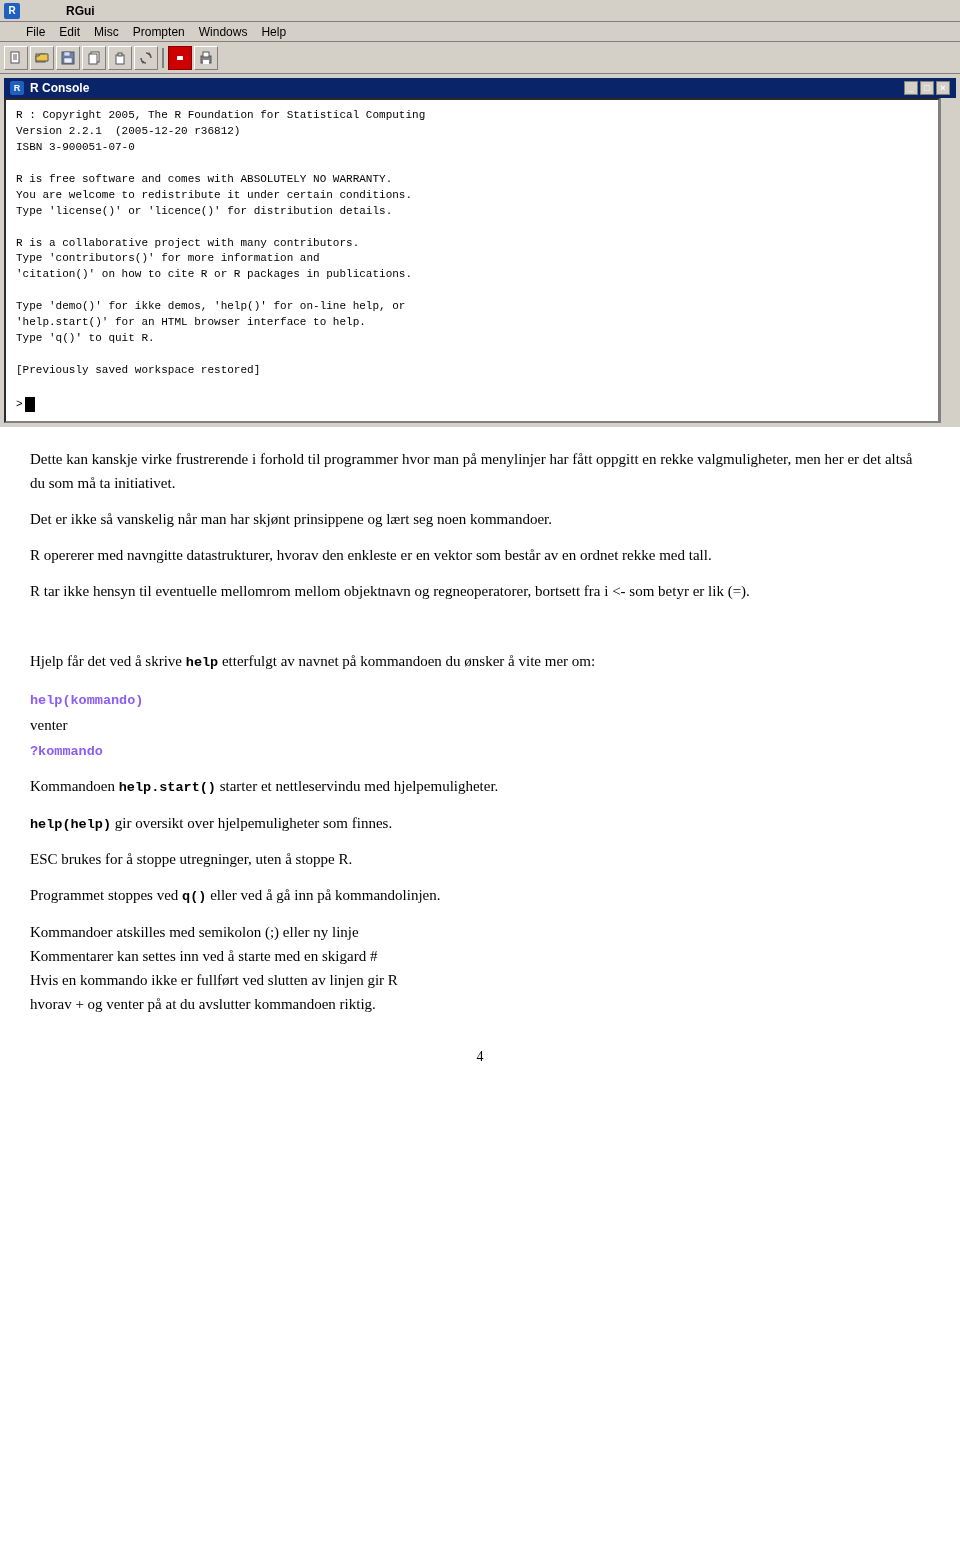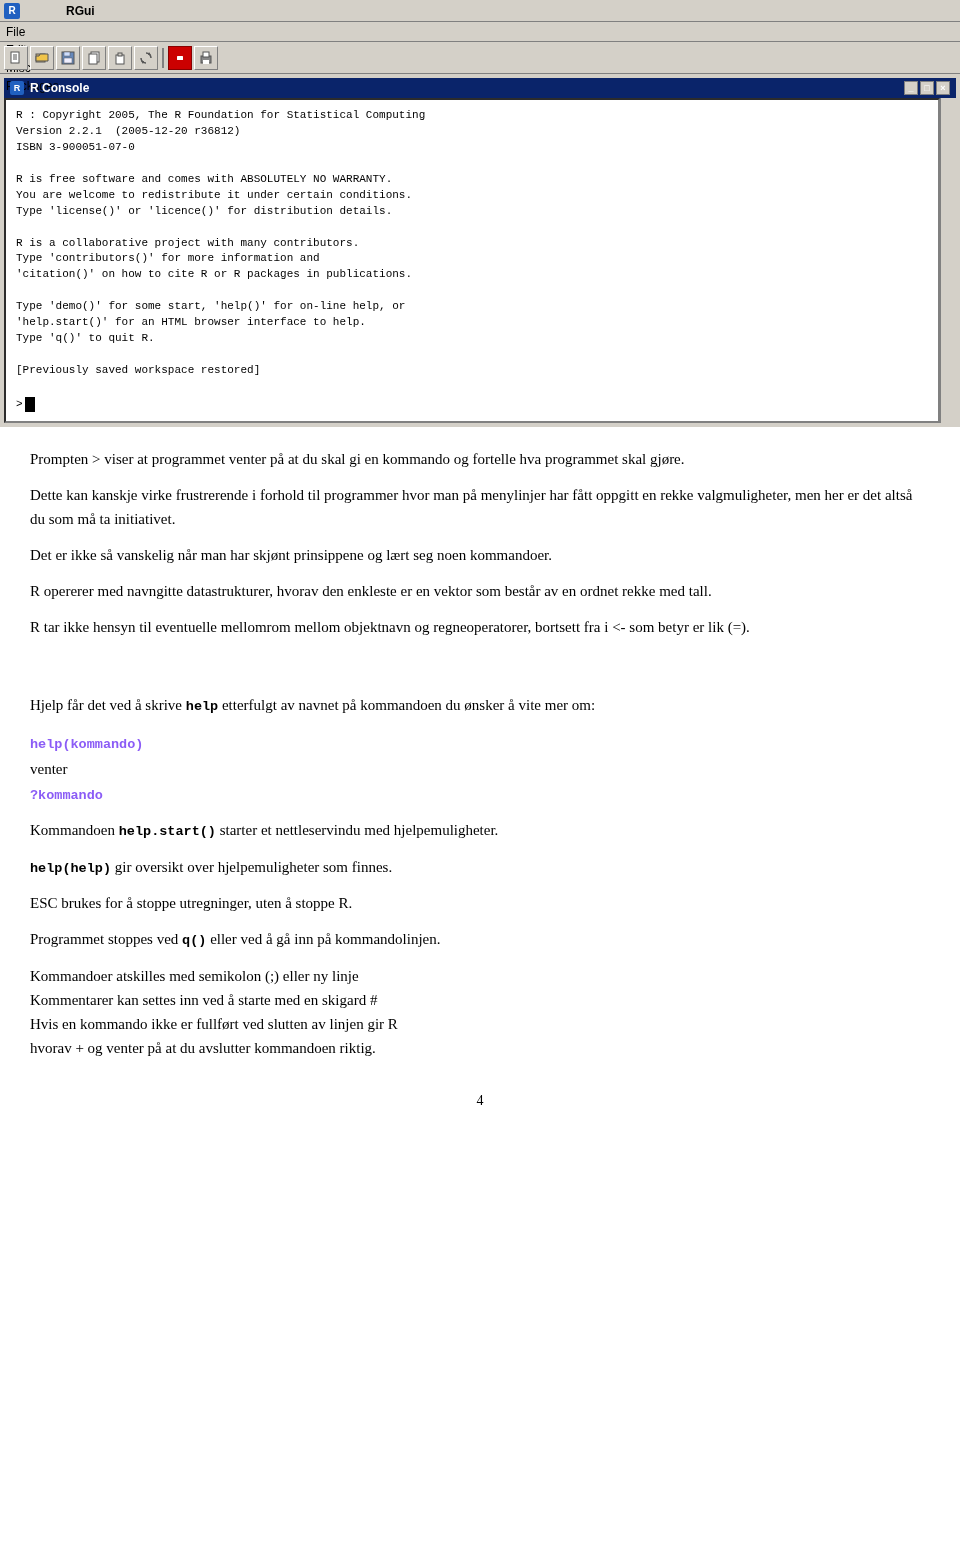--- a/index.html
+++ b/index.html
@@ -36,25 +36,24 @@
       font-family: Arial, sans-serif;
       font-weight: bold;
       color: #000;
       padding-left: 40px;
     }
 
     
     .menubar {
       background: #d4d0c8;
       border-bottom: 1px solid #808080;
-      padding: 2px 0;
+      padding: 2px 20px;
       display: flex;
       gap: 2px;
       height: 20px;
-      flex-direction: column;
     }
     .menubar-item {
       font-size: 12px;
       font-family: Arial, sans-serif;
       padding: 1px 6px;
       color: #000;
       cursor: pointer;
     }
 
     
@@ -189,21 +188,21 @@
       margin-bottom: 12px;
     }
 
     .bold-mono {
       font-family: 'Courier New', Courier, monospace;
       font-size: 13.5px;
       font-weight: bold;
     }
 
     .help-block {
-      margin: 32px 0 10px 0;
+      margin: 24px 0 10px 0;
       line-height: 1.7;
     }
 
     .help-command {
       font-family: 'Courier New', Courier, monospace;
       font-size: 13.5px;
       font-weight: bold;
       color: #8b5cf6;
     }
 
@@ -225,21 +224,21 @@
   <div class="titlebar-icon">
     <span>R</span>
   </div>
   <span class="titlebar-title">RGui</span>
 </div>
 
 <div class="menubar">
   <span class="menubar-item">File</span>
   <span class="menubar-item">Edit</span>
   <span class="menubar-item">Misc</span>
-  <span class="menubar-item">Packages</span>
+  <span class="menubar-item">Prompten</span>
   <span class="menubar-item">Windows</span>
   <span class="menubar-item">Help</span>
 </div>
 
 <div class="toolbar">
   <div class="toolbar-btn" title="New">
     <svg width="14" height="14" viewBox="0 0 14 14">
         <rect x="2" y="1" width="8" height="11" fill="white" stroke="#555" stroke-width="1"></rect>
         <line x1="4" y1="4" x2="8" y2="4" stroke="#555" stroke-width="1"></line>
         <line x1="4" y1="6" x2="8" y2="6" stroke="#555" stroke-width="1"></line>
@@ -316,41 +315,38 @@
         <span class="console-line">ISBN 3-900051-07-0</span>
         <span class="console-line">&nbsp;</span>
         <span class="console-line">R is free software and comes with ABSOLUTELY NO WARRANTY.</span>
         <span class="console-line">You are welcome to redistribute it under certain conditions.</span>
         <span class="console-line">Type 'license()' or 'licence()' for distribution details.</span>
         <span class="console-line">&nbsp;</span>
         <span class="console-line">R is a collaborative project with many contributors.</span>
         <span class="console-line">Type 'contributors()' for more information and</span>
         <span class="console-line">'citation()' on how to cite R or R packages in publications.</span>
         <span class="console-line">&nbsp;</span>
-        <span class="console-line">Type 'demo()' for some start, 'help()' for on-line help, or</span>
+        <span class="console-line">Type 'demo()' for ikke demos, 'help()' for on-line help, or</span>
         <span class="console-line">'help.start()' for an HTML browser interface to help.</span>
         <span class="console-line">Type 'q()' to quit R.</span>
         <span class="console-line">&nbsp;</span>
         <span class="console-line">[Previously saved workspace restored]</span>
         <span class="console-line">&nbsp;</span>
         <div class="console-prompt">
           <span>&gt;</span>
           <span class="cursor-block"></span>
         </div>
       </div>
     </div>
     <div class="scrollbar-area"></div>
   </div>
 </div>
 
 <div class="main-content">
 
-  <p>
-    <span>Prompten &gt; viser at programmet venter på at du skal gi en kommando og fortelle hva programmet skal gjøre.</span>
-  </p>
 
   <p>
     <span>Dette kan kanskje virke frustrerende i forhold til programmer hvor man på menylinjer har fått oppgitt en rekke valgmuligheter, men her er det altså du som må ta initiativet.</span>
   </p>
 
   <p>
     <span>Det er ikke så vanskelig når man har skjønt prinsippene og lært seg noen kommandoer.</span>
   </p>
 
   <p>

